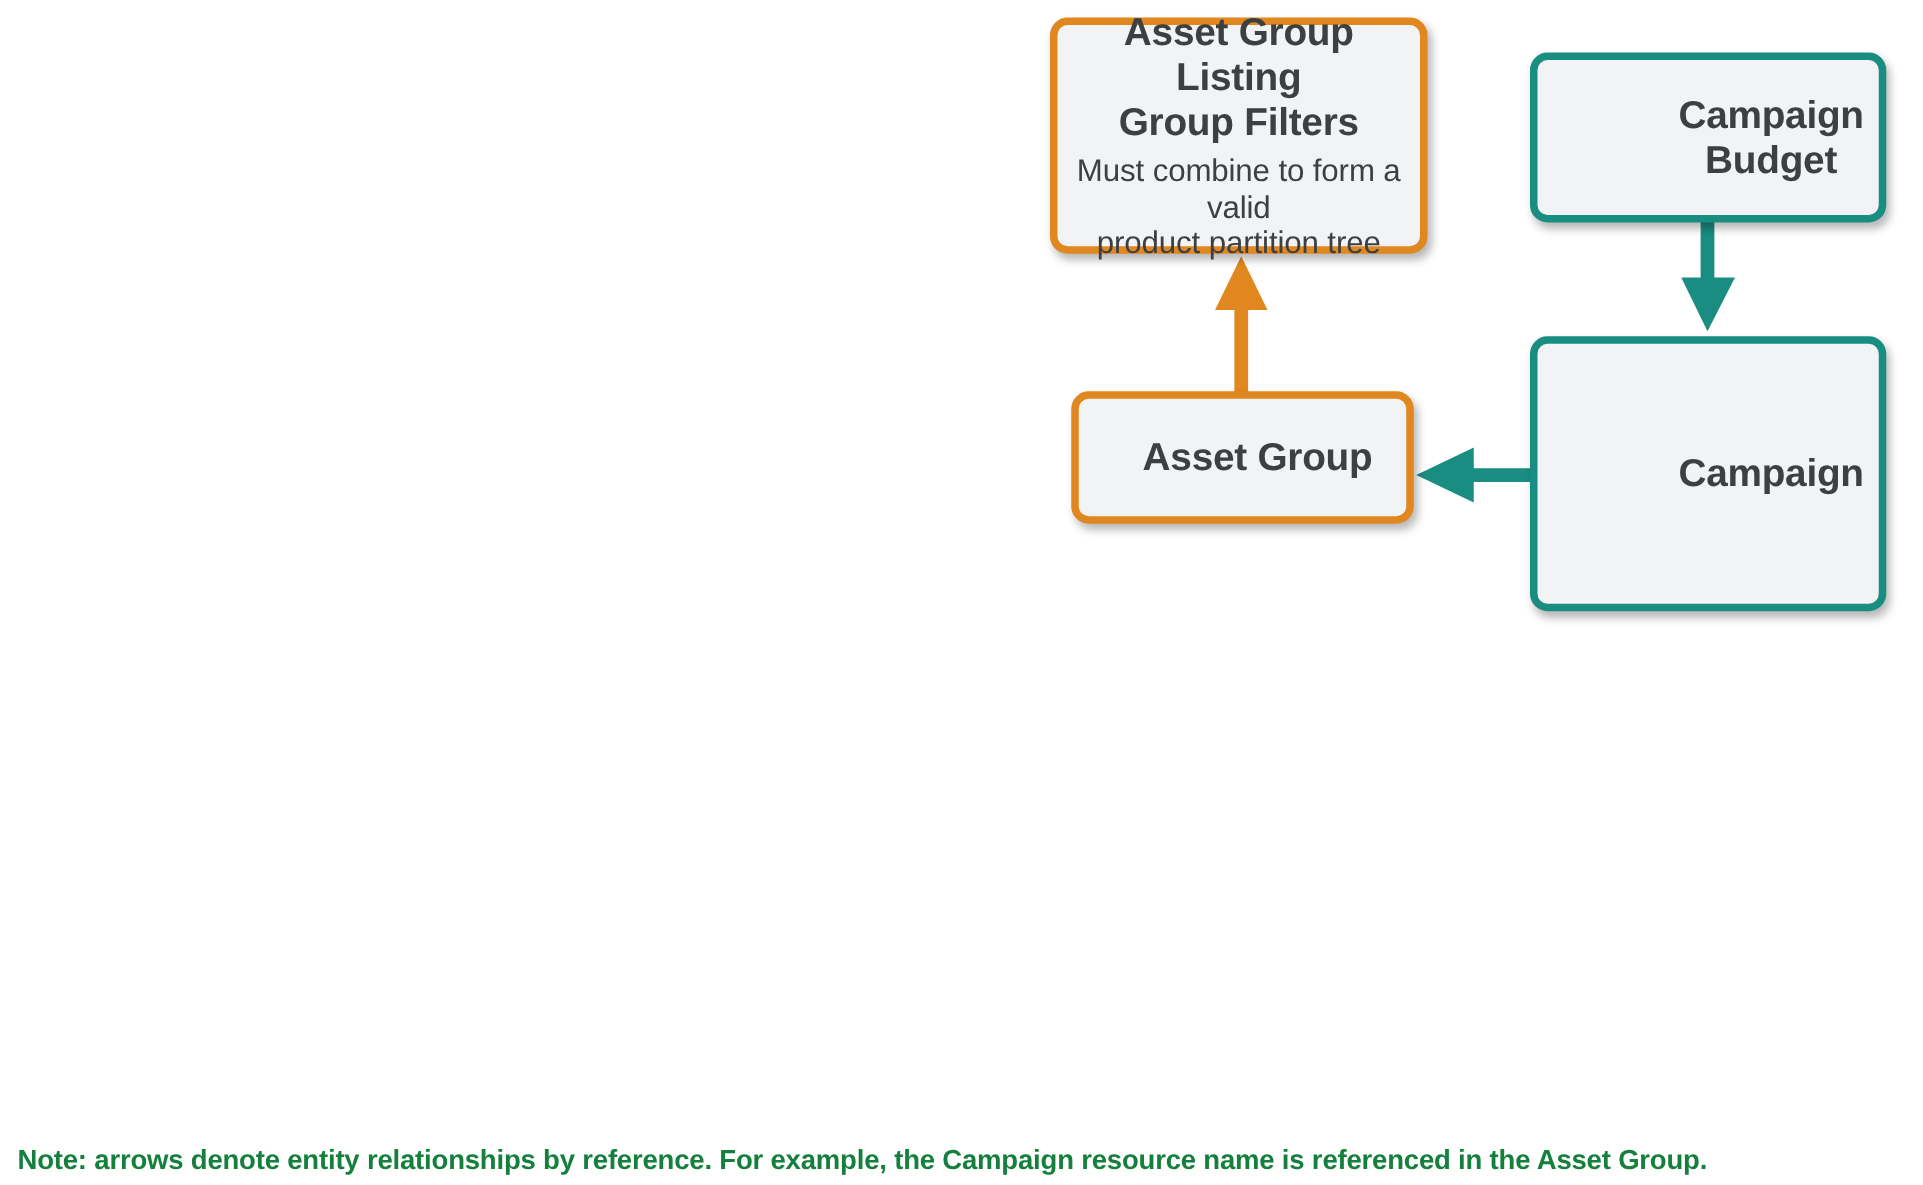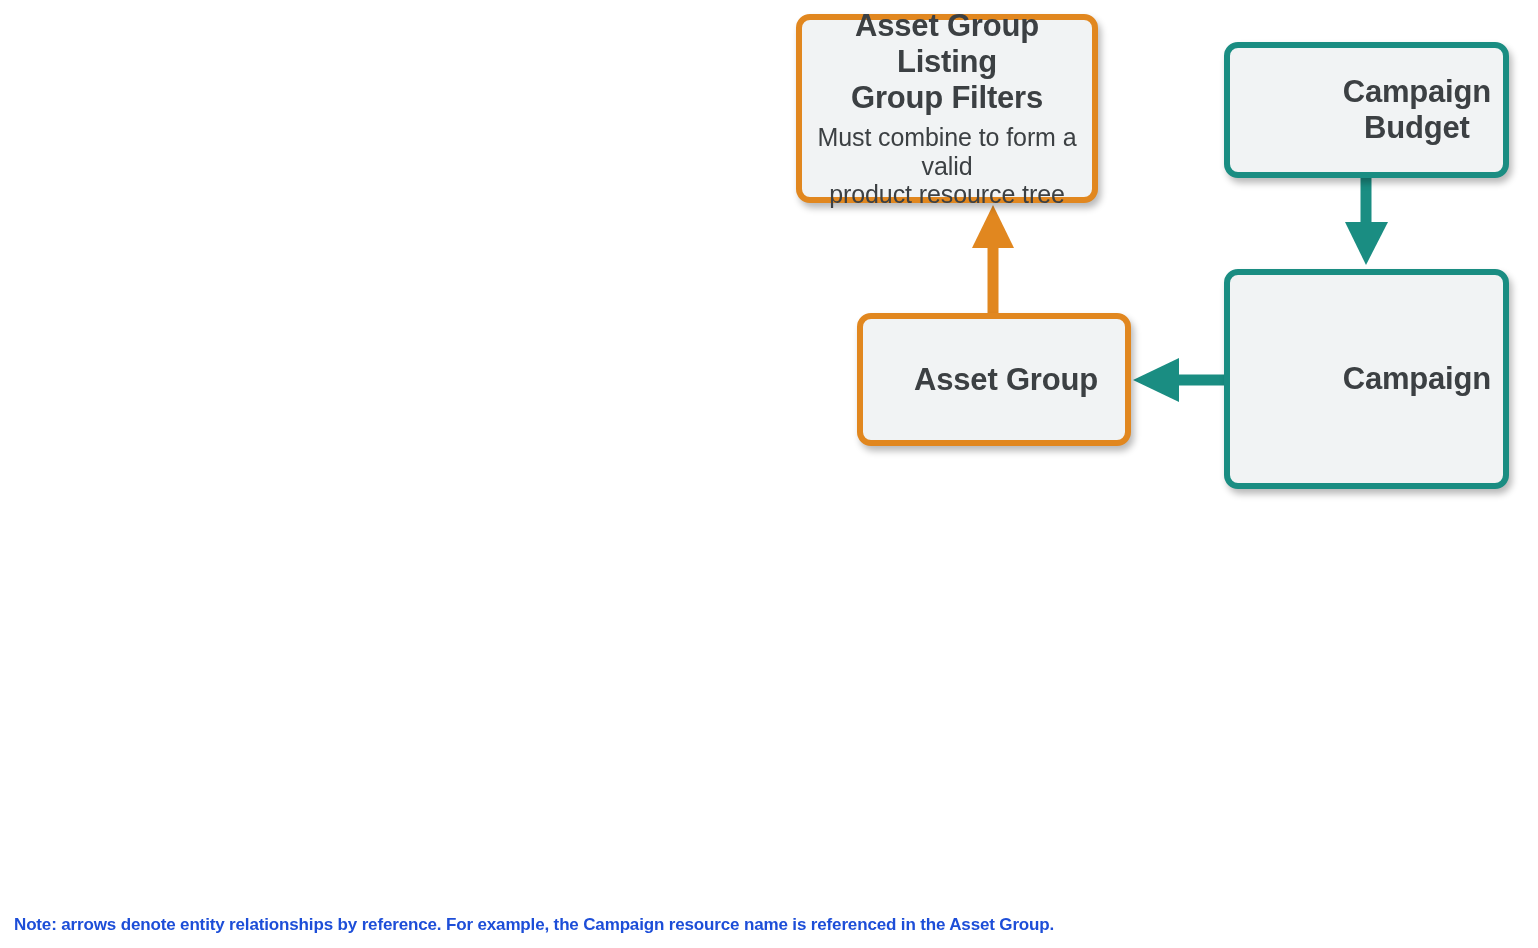--- a/index.html
+++ b/index.html
@@ -52,41 +52,41 @@
     color: #3c4043;
     font-weight: normal;
     font-size: 25px;
     line-height: 1.14;
     letter-spacing: -0.1px;
     margin-top: 7px;
     white-space: pre-line;
   }
 
   
-  #node-aglgf    { left: 796px;  top: 14px;  width: 302px; height: 189px; }
+  #node-aglgf    { left: 840px;  top: 14px;  width: 302px; height: 189px; }
   #node-budget   { left: 1224px; top: 42px;  width: 285px; height: 136px; }
-  #node-assetgrp { left: 857px;  top: 313px; width: 274px; height: 133px; padding-left: 36px; }
+  #node-assetgrp { left: 857px;  top: 313px; width: 274px; height: 106px; padding-left: 36px; }
   #node-campaign { left: 1224px; top: 269px; width: 285px; height: 220px; }
 
   
   #arrows {
     position: absolute;
     left: 0; top: 0;
     width: 1538px; height: 948px;
     pointer-events: none;
   }
 
   
   #note {
     position: absolute;
     left: 14px;
     top: 915px;
-    font-size: 17px;
+    font-size: 22px;
     font-weight: bold;
-    color: #1d4ed8;
+    color: #15803d;
     letter-spacing: -0.15px;
     white-space: nowrap;
   }
 </style>
 </head>
 <body>
 
 <div id="canvas">
 
   <svg id="arrows" viewBox="0 0 1538 948" width="1538" height="948" xmlns="http://www.w3.org/2000/svg">
@@ -104,21 +104,21 @@
     <g>
       <line x1="1226" y1="380" x2="1177" y2="380" stroke="#1a8d82" stroke-width="11"></line>
       <polygon points="1133,380 1179,358 1179,402" fill="#1a8d82"></polygon>
     </g>
   </svg>
 
   <div class="node orange" id="node-aglgf">
     <div class="node-title">Asset Group Listing
 Group Filters</div>
     <div class="node-desc">Must combine to form a valid
-product resource tree</div>
+product partition tree</div>
   </div>
 
   <div class="node teal" id="node-budget">
     <div class="node-title">Campaign
 Budget</div>
   </div>
 
   <div class="node orange" id="node-assetgrp">
     <div class="node-title">Asset Group</div>
   </div>

